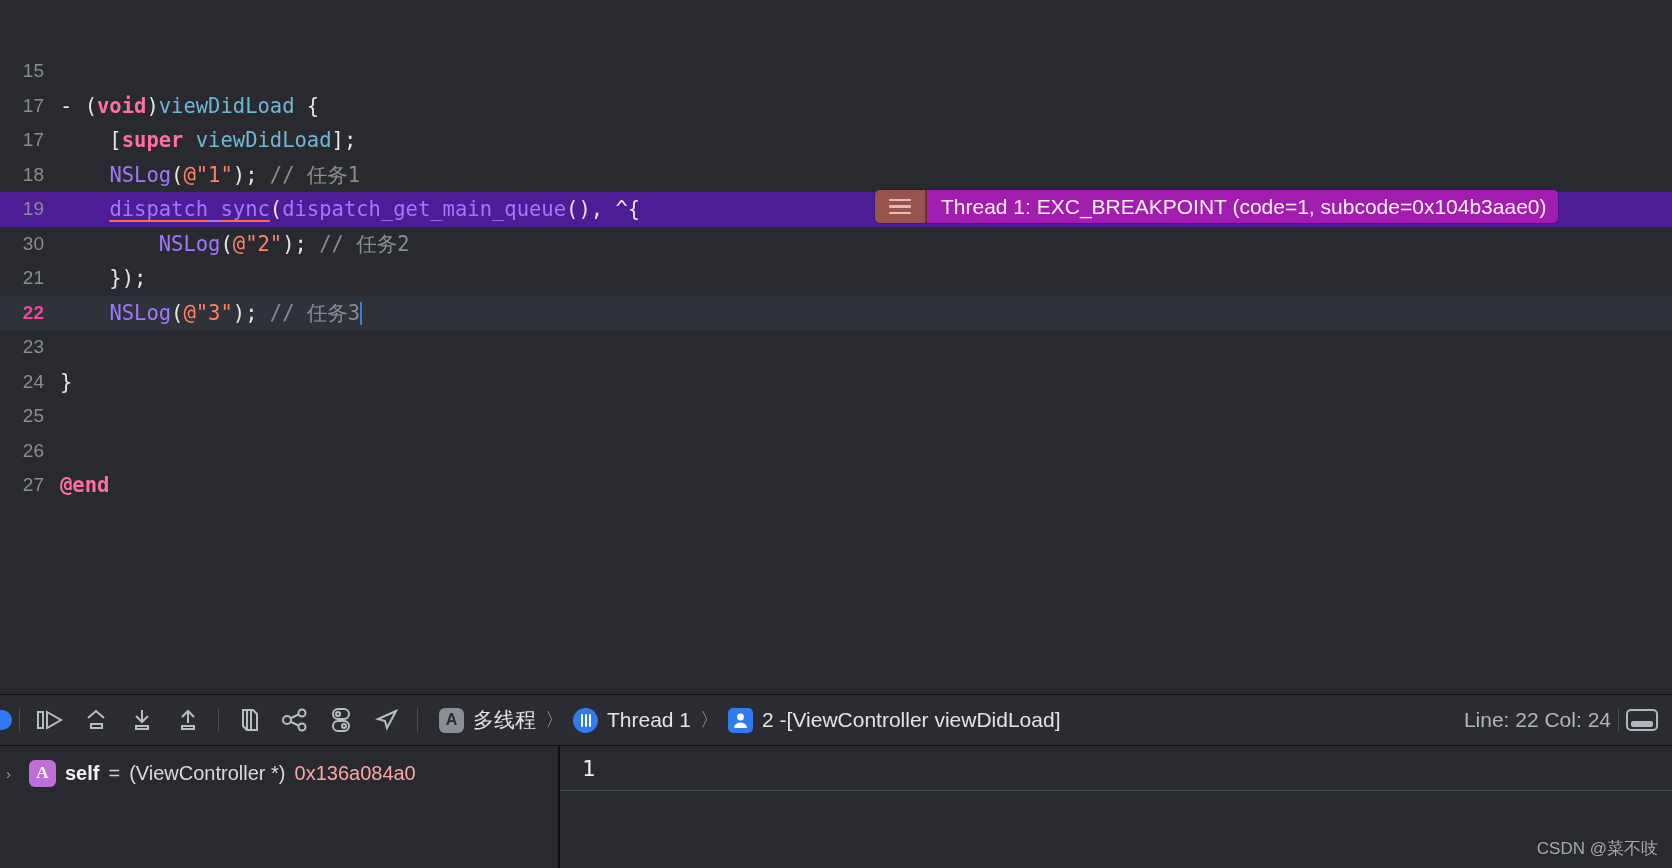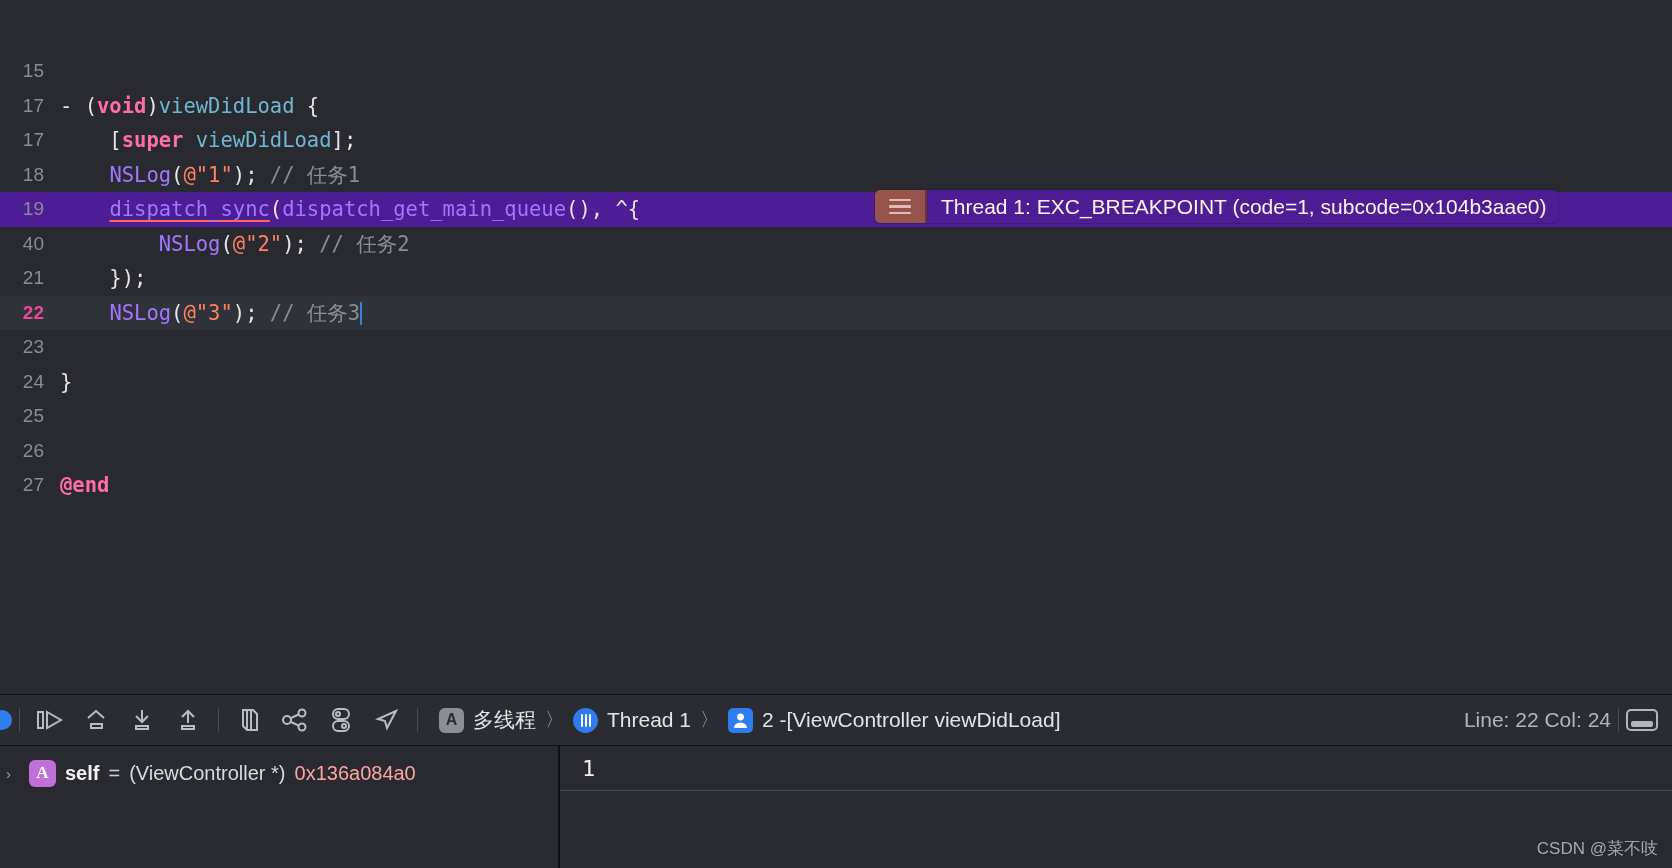--- a/index.html
+++ b/index.html
@@ -62,21 +62,21 @@
   }
 
   
   #error-banner {
     position:absolute;
     left:875px; top:146px;
     height:33px;
     display:flex; align-items:stretch;
     border-radius:5px;
     overflow:hidden;
-    background:#4c1d95;
+    background:#a21caf;
     box-shadow:0 0 0 1px rgba(0,0,0,0.15);
   }
   #error-banner .badge {
     width:52px;
     display:flex; flex-direction:column;
     align-items:center; justify-content:center;
     gap:4px;
     background:#96544c;
     border-right:2px solid #6b332f;
   }
@@ -198,21 +198,21 @@
 <body>
 
 <div id="editor">
   <div id="code-lines">
       <div class="code-row cut"></div>
       <div class="code-row"><span class="gutter">15</span><span class="src"></span></div>
       <div class="code-row"><span class="gutter">17</span><span class="src"><span class="t-plain">- (</span><span class="t-kw">void</span><span class="t-plain">)</span><span class="t-type">viewDidLoad</span><span class="t-plain"> {</span></span></div>
       <div class="code-row"><span class="gutter">17</span><span class="src"><span class="t-plain">    [</span><span class="t-kw">super</span><span class="t-type"> viewDidLoad</span><span class="t-plain">];</span></span></div>
       <div class="code-row"><span class="gutter">18</span><span class="src"><span class="t-plain">    </span><span class="t-fn">NSLog</span><span class="t-plain">(</span><span class="t-str">@"1"</span><span class="t-plain">); </span><span class="t-cmt">// 任务1</span></span></div>
       <div class="code-row row-error"><span class="gutter">19</span><span class="src"><span class="t-plain">    </span><span class="t-fn t-under">dispatch_sync</span><span class="t-plain">(</span><span class="t-fn">dispatch_get_main_queue</span><span class="t-plain">(), ^{</span></span></div>
-      <div class="code-row"><span class="gutter">40</span><span class="src"><span class="t-plain">        </span><span class="t-fn">NSLog</span><span class="t-plain">(</span><span class="t-str">@"2"</span><span class="t-plain">); </span><span class="t-cmt">// 任务2</span></span></div>
+      <div class="code-row"><span class="gutter">30</span><span class="src"><span class="t-plain">        </span><span class="t-fn">NSLog</span><span class="t-plain">(</span><span class="t-str">@"2"</span><span class="t-plain">); </span><span class="t-cmt">// 任务2</span></span></div>
       <div class="code-row"><span class="gutter">21</span><span class="src"><span class="t-plain">    });</span></span></div>
       <div class="code-row row-current"><span class="gutter">22</span><span class="src"><span class="t-plain">    </span><span class="t-fn">NSLog</span><span class="t-plain">(</span><span class="t-str">@"3"</span><span class="t-plain">); </span><span class="t-cmt">// 任务3</span><span class="caret"></span></span></div>
       <div class="code-row"><span class="gutter">23</span><span class="src"></span></div>
       <div class="code-row"><span class="gutter">24</span><span class="src"><span class="t-plain">}</span></span></div>
       <div class="code-row"><span class="gutter">25</span><span class="src"></span></div>
       <div class="code-row"><span class="gutter">26</span><span class="src"></span></div>
       <div class="code-row"><span class="gutter">27</span><span class="src"><span class="t-pink">@end</span></span></div>
     </div>
 
   <div id="error-banner">

